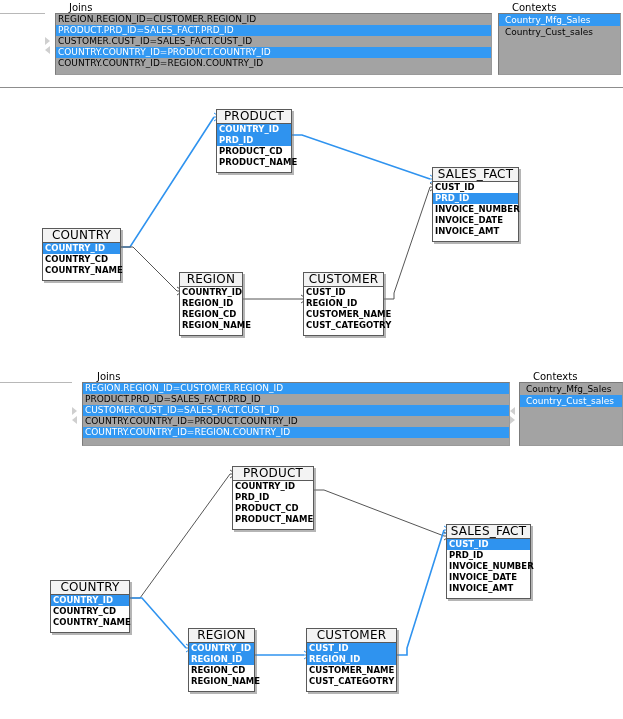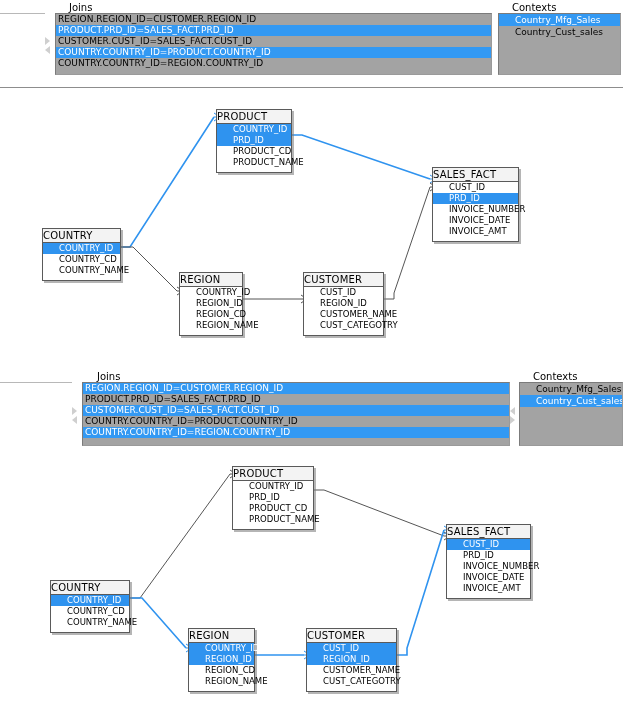--- a/index.html
+++ b/index.html
@@ -17,45 +17,45 @@
     position:absolute;background:#a3a3a3;
     border:1px solid #9a9a9a;border-top-color:#7b7b7b;border-left-color:#7b7b7b;
     overflow:hidden;box-sizing:border-box;
   }
   .row{
     height:11px;line-height:11px;padding:0 2px;white-space:nowrap;
     font-size:9px;box-sizing:border-box;
   }
   .row.sel{background:#3399f3;color:#ffffff;}
   .ctx-row{
-    height:12px;line-height:12px;padding:0 16px;white-space:nowrap;
+    height:12px;line-height:12px;padding:0 6px;white-space:nowrap;
     font-size:9px;box-sizing:border-box;
   }
   .ctx-row.sel{background:#3399f3;color:#ffffff;}
   .scroll-arrows{position:absolute;width:9px;}
   .tri{width:0;height:0;margin:1px 0;}
   .tri-r{border-top:4px solid transparent;border-bottom:4px solid transparent;border-left:5px solid #cfcfcf;}
   .tri-l{border-top:4px solid transparent;border-bottom:4px solid transparent;border-right:5px solid #cfcfcf;}
   .hr{position:absolute;height:1px;background:#b8b8b8;}
   .hr2{position:absolute;height:1px;background:#8d8d8d;}
 
   
   .tbl{
     position:absolute;background:#ffffff;border:1px solid #5a5a5a;
     box-shadow:2px 2px 0 rgba(120,120,120,.55);
     box-sizing:border-box;z-index:5;
   }
   .tbl .hd{
-    height:13px;line-height:13px;font-size:10px;
+    height:13px;line-height:13px;text-align:center;font-size:12px;
     background:#f3f3f3;border-bottom:1px solid #5a5a5a;
     letter-spacing:.2px;
   }
   .tbl .cols{padding:0;}
   .tbl .col{
-    height:11px;line-height:11px;padding:0 16px;font-size:8.5px;white-space:nowrap;
+    height:11px;line-height:11px;padding:0 2px;font-size:8.5px;white-space:nowrap;font-weight:bold;
   }
   .tbl .col.sel{background:#2f93ef;color:#ffffff;}
   svg.links{position:absolute;left:0;top:0;overflow:visible;z-index:1;}
 </style>
 </head>
 <body>
 
 <div class="panel" style="left:0;top:0;width:623px;height:88px;background:#ffffff;">
 
   <div class="panel-label" style="left:57px;top:2px;">Joins</div>

